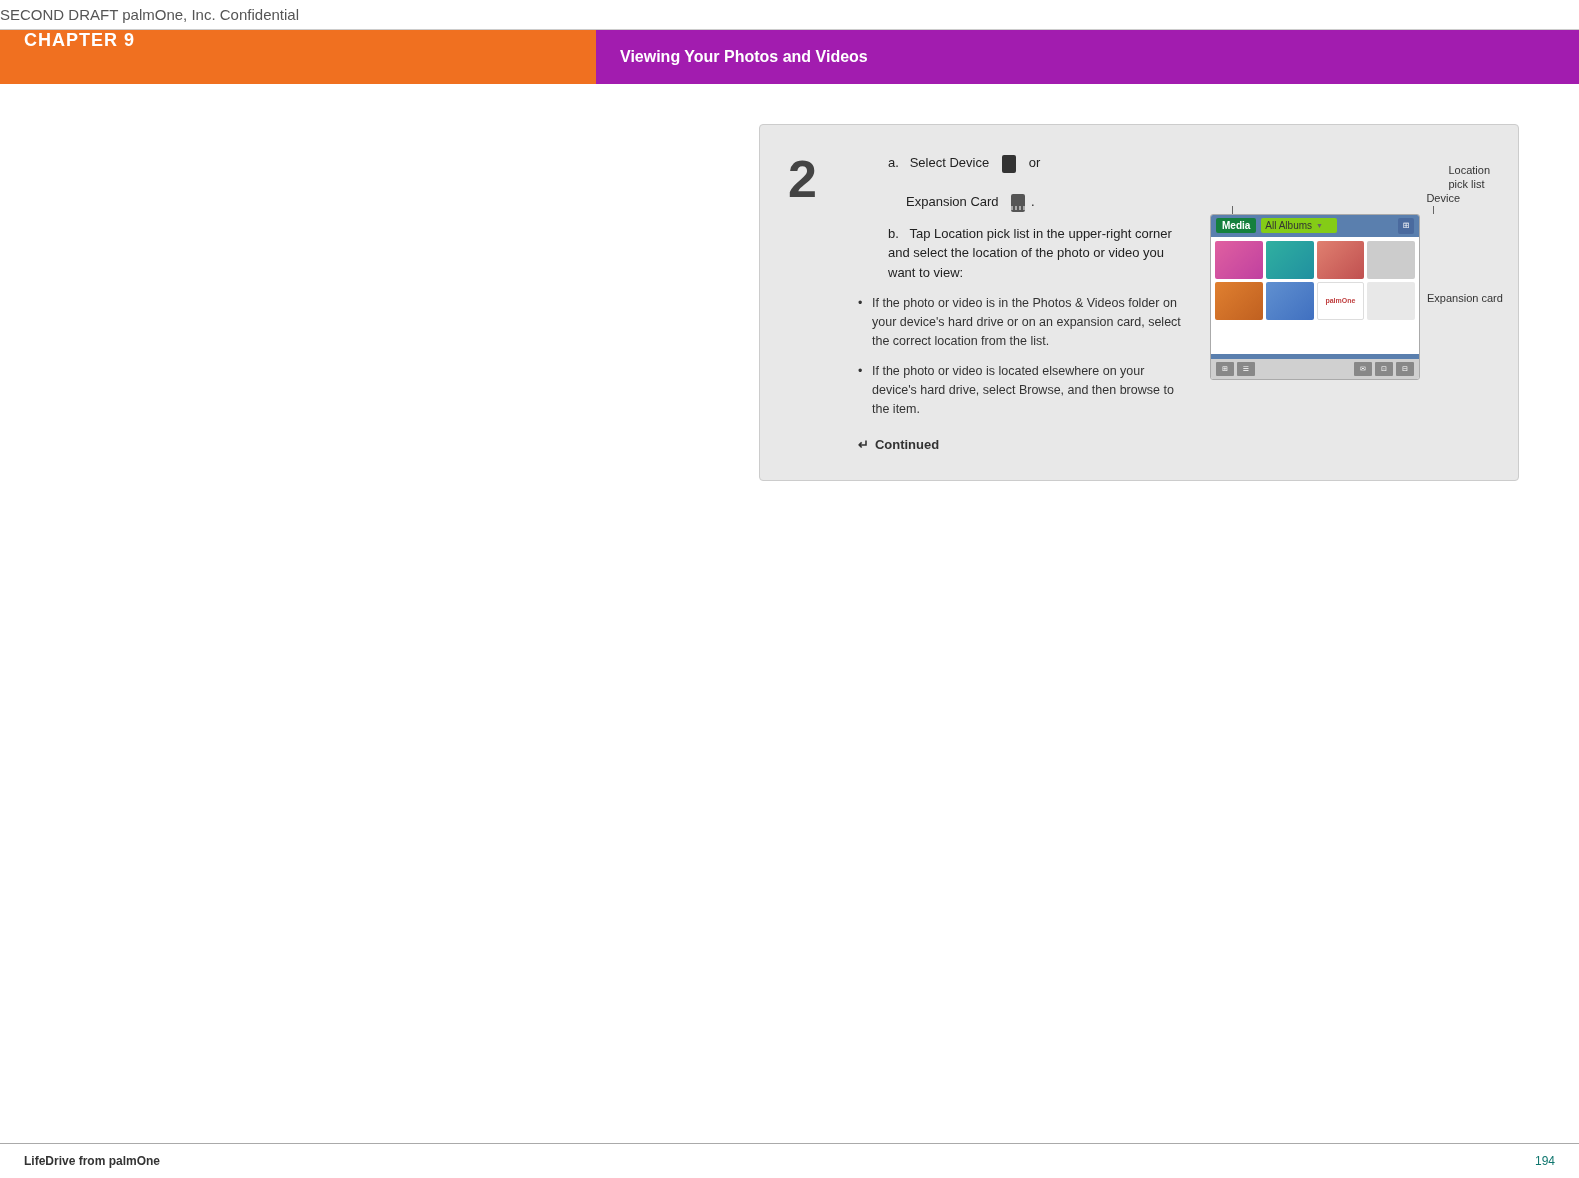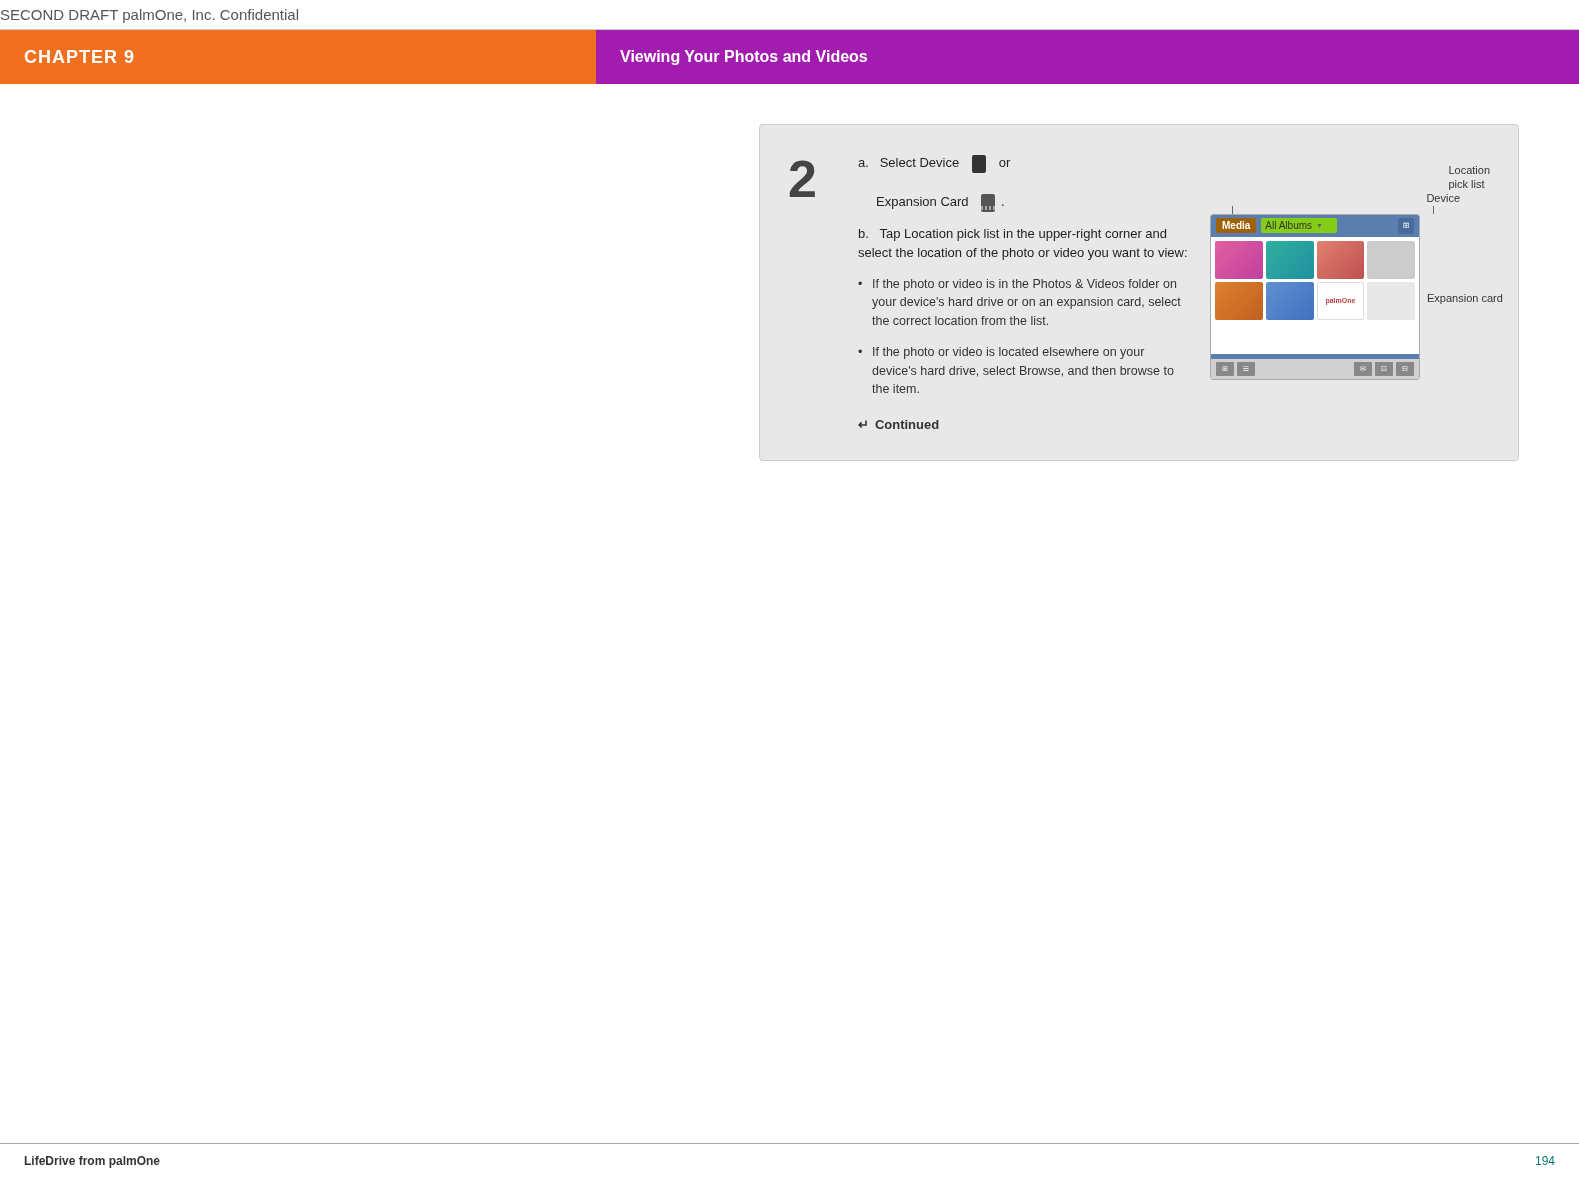--- a/index.html
+++ b/index.html
@@ -23,21 +23,20 @@
 
     
     .chapter-header {
       display: flex;
       height: 54px;
     }
     .chapter-left {
       background: #f07020;
       width: 596px;
       display: flex;
-      align-items: center;
       padding-left: 24px;
     }
     .chapter-left span {
       color: #fff;
       font-size: 18px;
       font-weight: bold;
       letter-spacing: 1px;
     }
     .chapter-right {
       background: #a21caf;
@@ -104,20 +103,21 @@
       color: #222;
       line-height: 1.5;
       margin-bottom: 14px;
     }
 
     .sub-item {
       margin-bottom: 12px;
       font-size: 13px;
       color: #222;
       line-height: 1.5;
+      margin-left: 30px;
     }
 
     .sub-label {
       font-weight: normal;
       font-size: 13px;
     }
 
     .bullet-items {
       margin-top: 10px;
       list-style: none;
@@ -199,21 +199,21 @@
 
     .screenshot-toolbar {
       background: #5a7fae;
       display: flex;
       align-items: center;
       padding: 3px 5px;
       gap: 5px;
     }
 
     .media-btn {
-      background: #a16207;
+      background: #15803d;
       color: #fff;
       font-size: 10px;
       font-weight: bold;
       padding: 2px 6px;
       border-radius: 2px;
     }
 
     .album-dropdown {
       background: #84cc16;
       font-size: 10px;

